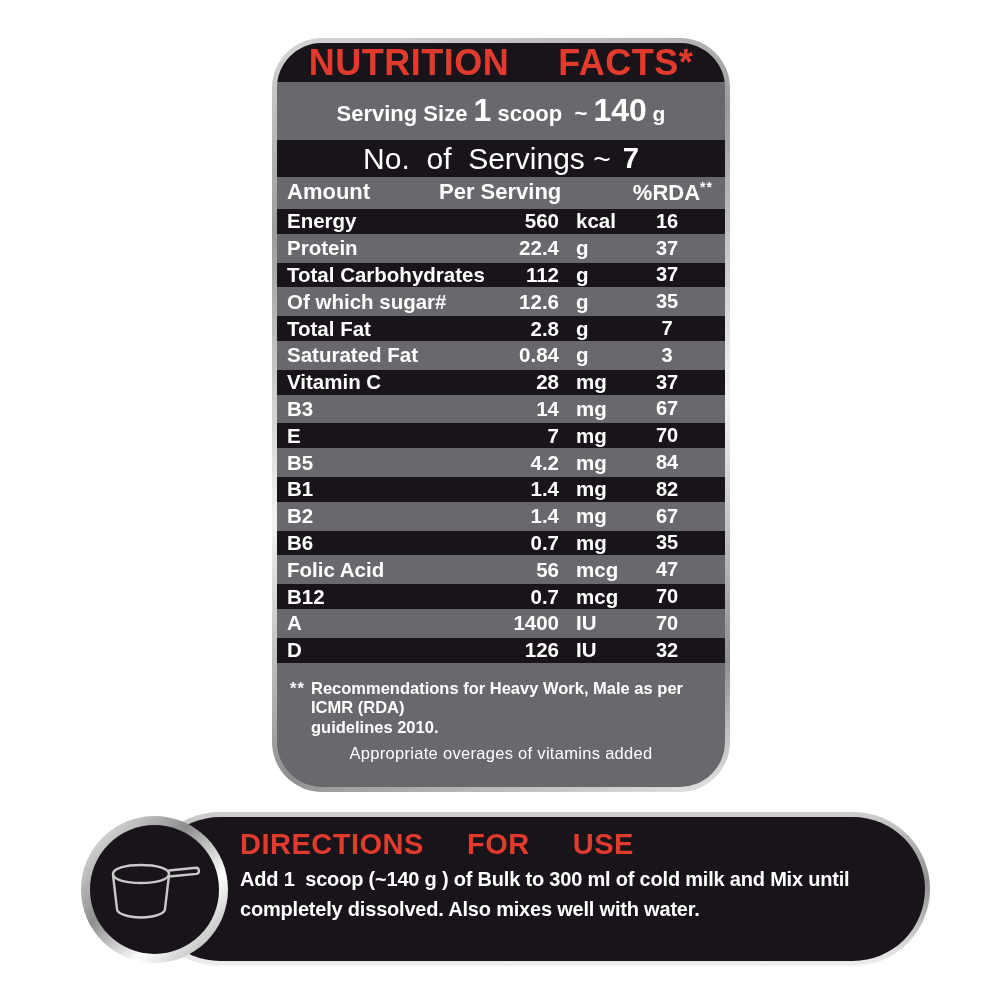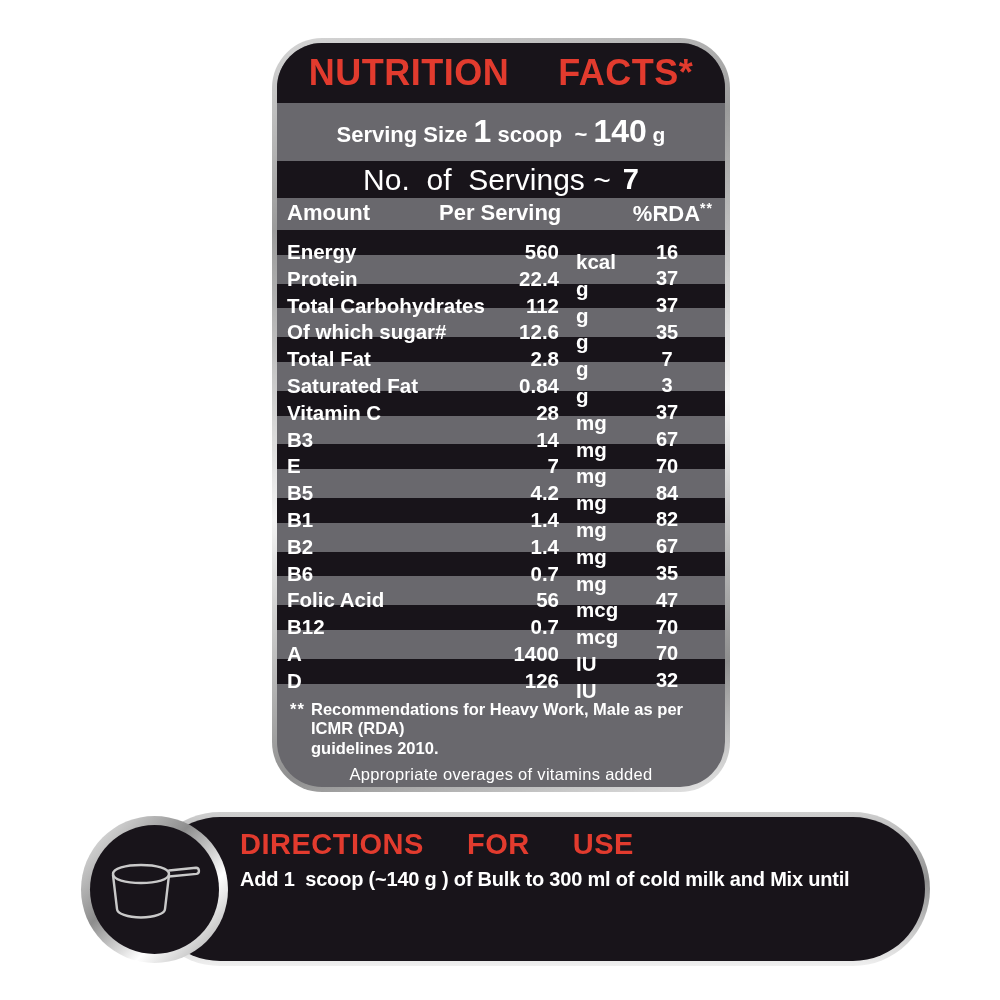--- a/index.html
+++ b/index.html
@@ -10,21 +10,21 @@
   .panel-outer {
     position: absolute; left: 272px; top: 38px; width: 458px; height: 754px;
     border-radius: 50px; padding: 5px;
     background: linear-gradient(165deg, #d6d6d6 0%, #9b9b9b 22%, #f4f4f4 55%, #8f8f8f 85%, #e6e6e6 100%);
   }
   .panel-inner {
     width: 100%; height: 100%; border-radius: 45px; overflow: hidden;
     background: #69686d; display: flex; flex-direction: column;
   }
   .panel-header {
-    height: 60px; background: #18141a; display: flex; align-items: center; justify-content: center;
+    height: 39px; background: #18141a; display: flex; align-items: center; justify-content: center;
     flex: none;
   }
   .panel-title {
     color: #e23b2e; font-size: 36px; font-weight: 800; letter-spacing: 0.5px; word-spacing: 14px;
     white-space: pre;
   }
   .serving-strip {
     height: 58px; display: flex; align-items: baseline; justify-content: center; flex: none;
     color: #fff; font-weight: bold; padding-top: 10px;
   }
@@ -50,21 +50,21 @@
   .rows { flex: none; }
   .nrow {
     height: 26.8px; display: grid; grid-template-columns: 1fr 78px 60px 96px;
     align-items: center; padding: 0 10px; color: #fff; font-weight: bold; font-size: 20.5px;
     border-bottom: 2px solid #69686d;
   }
   .nrow:nth-child(odd) { background: #18141a; }
   .nrow:nth-child(even) { background: transparent; border-bottom-color: transparent; }
   .nrow .c-label { white-space: nowrap; min-width: 0; }
   .nrow .c-num { text-align: right; white-space: nowrap; }
-  .nrow .c-unit { padding-left: 17px; white-space: nowrap; margin-top: 20px; }
+  .nrow .c-unit { padding-left: 17px; white-space: nowrap; }
   .nrow .c-rda { text-align: center; font-size: 20px; }
 
   .footnotes { flex: 1; padding: 9px 10px 0 10px; color: #fff; }
   .fn1 { font-size: 16.5px; font-weight: bold; white-space: pre; }
   .fn2 { display: flex; font-size: 16.5px; font-weight: bold; margin-top: 5px; }
   .fn2-marker { width: 24px; flex: none; padding-left: 3px; letter-spacing: 1px; }
   .fn2 .fn2-line2 { margin-top: 1px; }
   .fn3 { font-size: 16.5px; font-weight: 400; text-align: center; margin-top: 7px; letter-spacing: 0.3px; }
 
   
@@ -255,20 +255,21 @@
       <div class="fn3">Appropriate overages of vitamins added</div>
     </div>
 
   </div>
 </div>
 
 <div class="dir-bar-outer">
   <div class="dir-bar-inner">
     <div class="dir-title">DIRECTIONS  FOR  USE</div>
     <div class="dir-line">Add 1  scoop (~140 g ) of Bulk to 300 ml of cold milk and Mix until</div>
+    <div class="dir-line">completely dissolved. Also mixes well with water.</div>
   </div>
 </div>
 
 <div class="scoop-circle-outer">
   <div class="scoop-circle-inner">
     <svg width="104" height="72" viewBox="0 0 104 72">
       <g fill="none" stroke="#c9c9c9" stroke-width="2.4" stroke-linejoin="round" stroke-linecap="round">
 
         <path d="M10,20 C10,25.5 22.5,29 38,29 C53.5,29 66,25.5 66,20 C66,14.5 53.5,11 38,11 C22.5,11 10,14.5 10,20 Z"></path>
 

